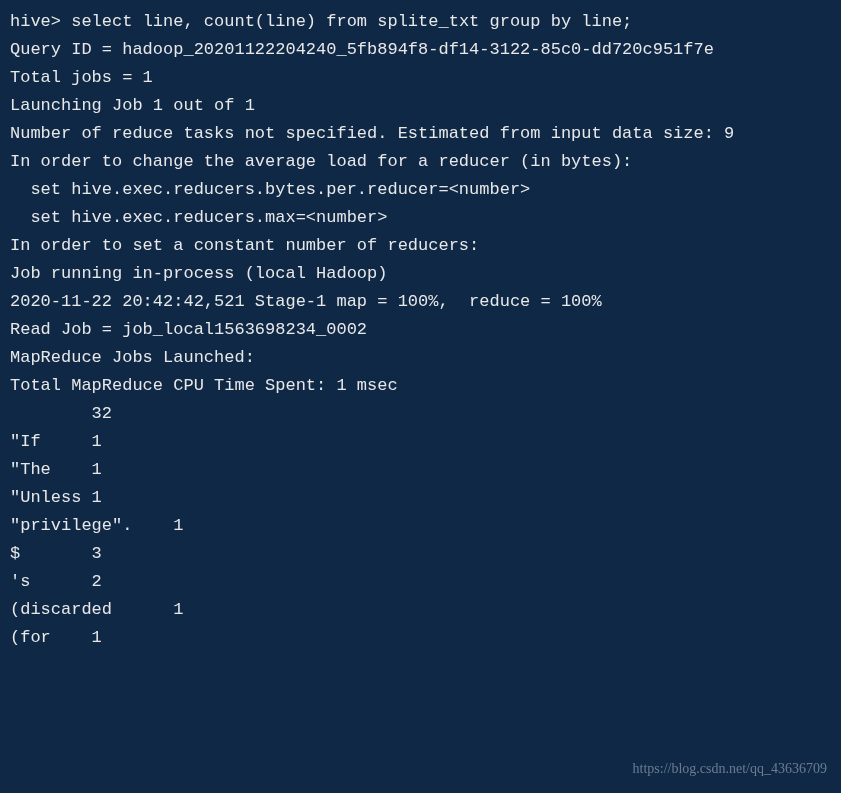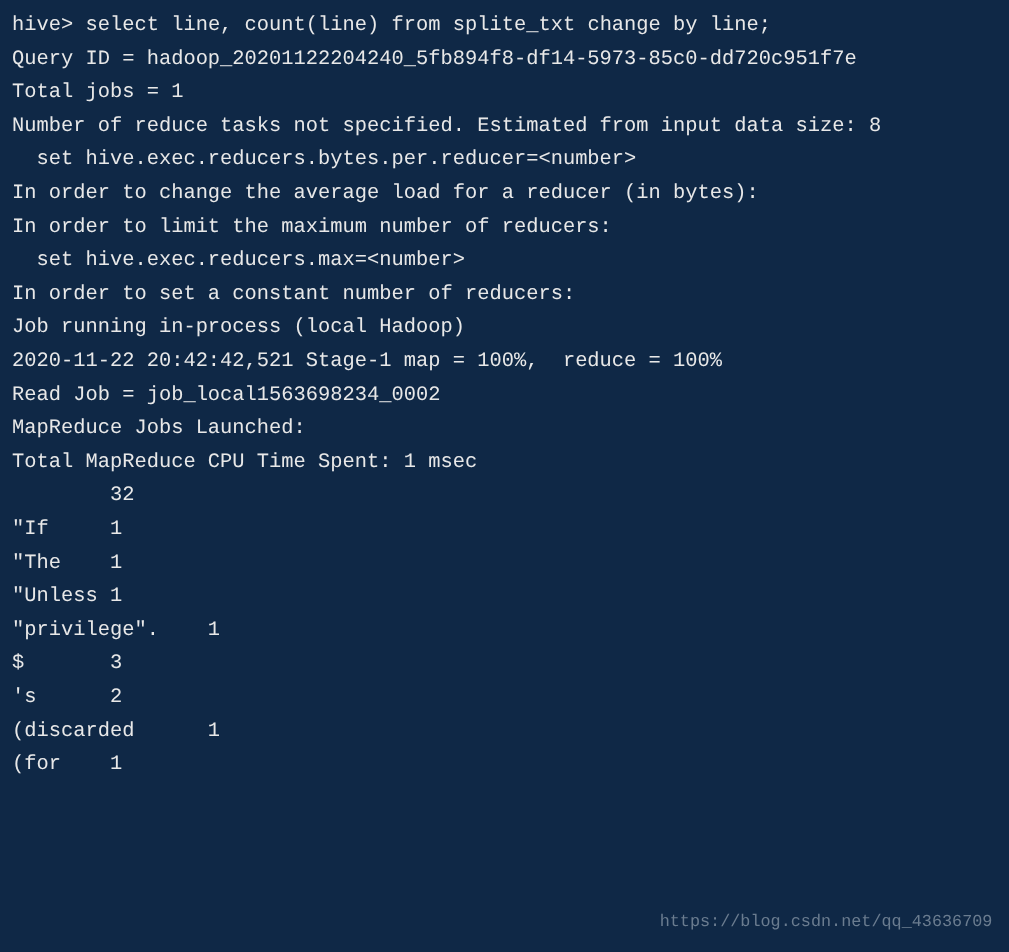--- a/index.html
+++ b/index.html
@@ -25,35 +25,35 @@
     }
     .prompt {
       color: #e8e8e8;
     }
     .watermark {
       position: absolute;
       bottom: 10px;
       right: 14px;
       color: #8998a8;
       font-size: 14px;
-      font-family: Liberation Mono, monospace;
+      font-family: Liberation Serif, serif;
       opacity: 0.75;
     }
   </style>
 </head>
 <body>
 
 <div>
-  <div class="terminal-line"><span class="prompt">hive&gt; </span><span>select line, count(line) from splite_txt change by line;</span></div>
-  <div class="terminal-line">Query ID = hadoop_20201122204240_5fb894f8-df14-5973-85c0-dd720c951f7e</div>
+  <div class="terminal-line"><span class="prompt">hive&gt; </span><span>select line, count(line) from splite_txt group by line;</span></div>
+  <div class="terminal-line">Query ID = hadoop_20201122204240_5fb894f8-df14-3122-85c0-dd720c951f7e</div>
   <div class="terminal-line">Total jobs = 1</div>
-  <div class="terminal-line">Number of reduce tasks not specified. Estimated from input data size: 8</div>
+  <div class="terminal-line">Launching Job 1 out of 1</div>
+  <div class="terminal-line">Number of reduce tasks not specified. Estimated from input data size: 9</div>
+  <div class="terminal-line">In order to change the average load for a reducer (in bytes):</div>
   <div class="terminal-line">  set hive.exec.reducers.bytes.per.reducer=&lt;number&gt;</div>
-  <div class="terminal-line">In order to change the average load for a reducer (in bytes):</div>
-  <div class="terminal-line">In order to limit the maximum number of reducers:</div>
   <div class="terminal-line">  set hive.exec.reducers.max=&lt;number&gt;</div>
   <div class="terminal-line">In order to set a constant number of reducers:</div>
   <div class="terminal-line">Job running in-process (local Hadoop)</div>
   <div class="terminal-line">2020-11-22 20:42:42,521 Stage-1 map = 100%,  reduce = 100%</div>
   <div class="terminal-line">Read Job = job_local1563698234_0002</div>
   <div class="terminal-line">MapReduce Jobs Launched:</div>
   <div class="terminal-line">Total MapReduce CPU Time Spent: 1 msec</div>
   <div id="result-rows">
       <div class="terminal-line">        32</div>
       <div class="terminal-line">"If     1</div>

